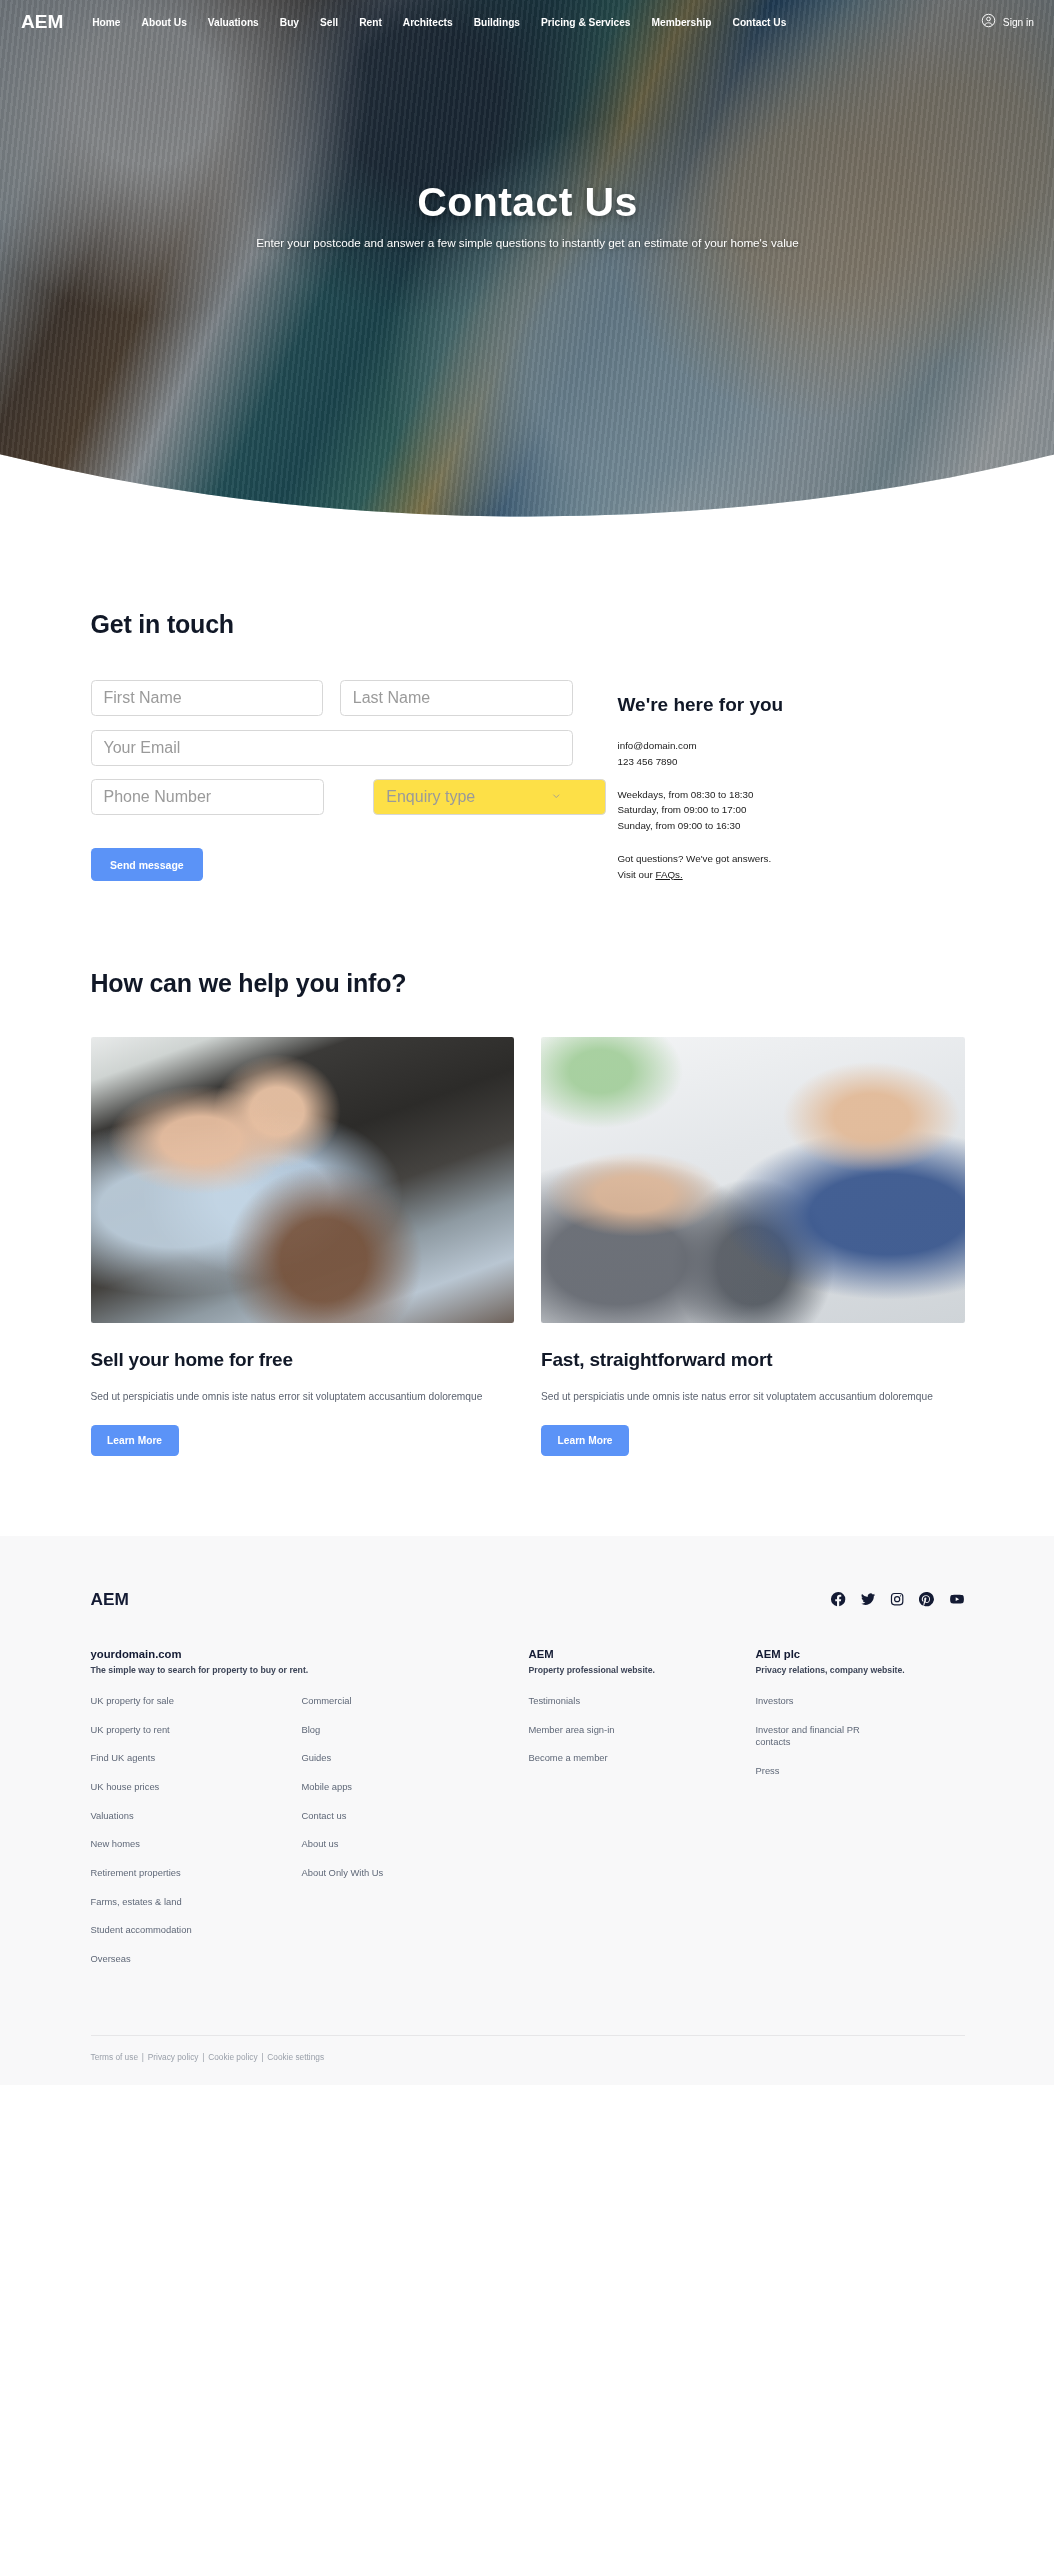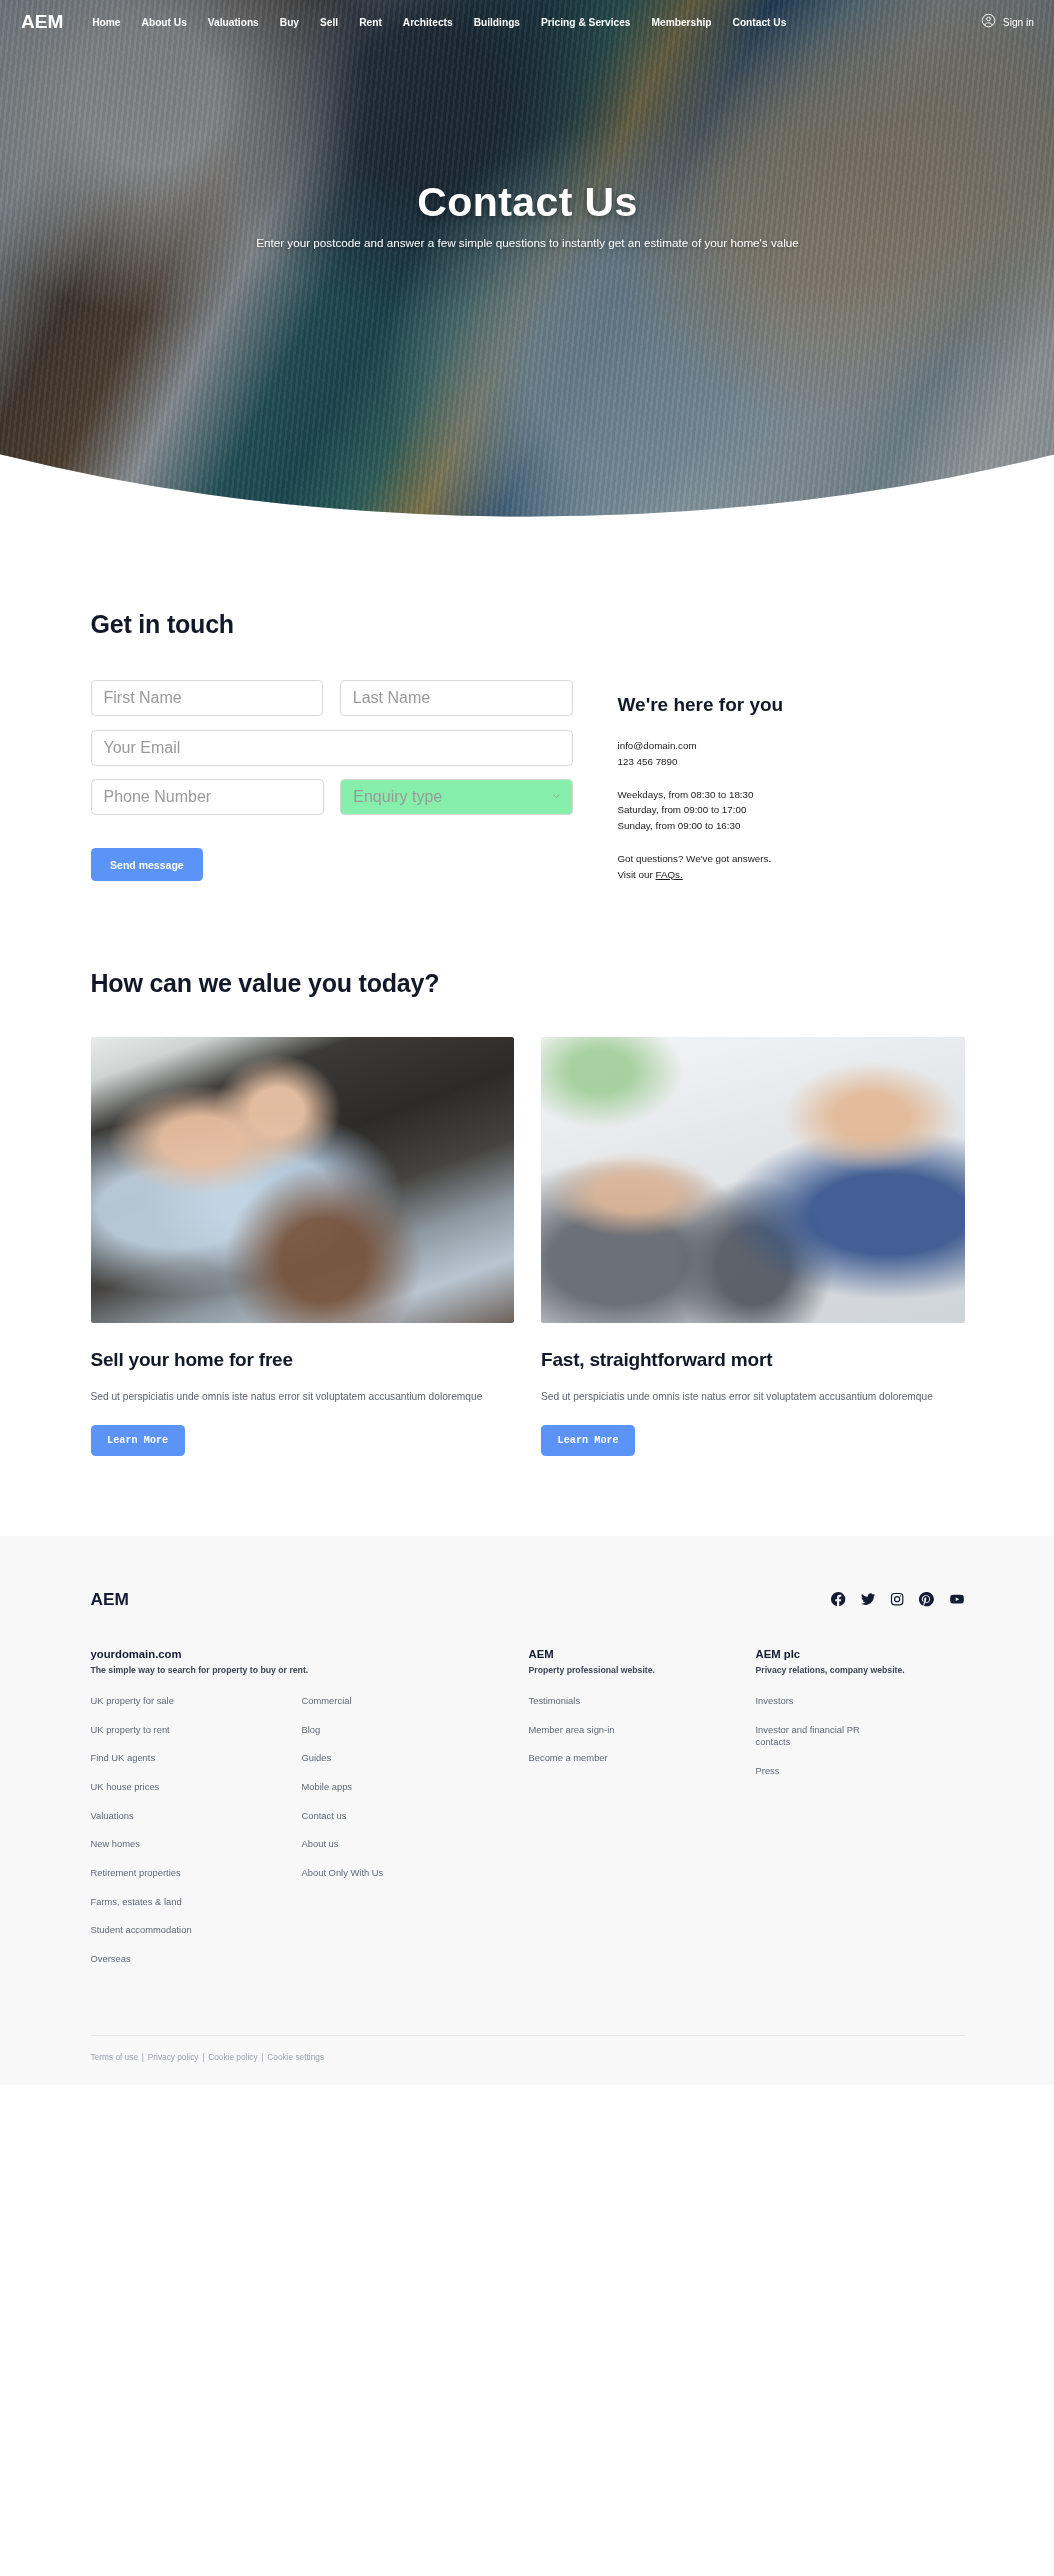--- a/index.html
+++ b/index.html
@@ -142,21 +142,21 @@
     font-size: 16px;
     color: #333;
     padding: 0 12px;
     width: 100%;
     outline: none;
   }
   .field::placeholder { color: #9a9a9a; }
   .half { width: 50%; }
   .full { width: 100%; }
   .select-wrap { position: relative; width: 50%; }
-  .select-wrap .field { width: 100%; padding-right: 27px; appearance: none; -webkit-appearance: none; background: #86efac; }
+  .select-wrap .field { width: 100%; padding-right: 27px; appearance: none; -webkit-appearance: none; background: #fde047; margin-left: 33px; }
   .chev {
     position: absolute;
     right: 11.3px; top: 50%;
     transform: translateY(-50%);
     pointer-events: none;
     color: #9a9a9a;
   }
   .textarea {
     height: 90px;
     padding: 10.5px 12px;
@@ -246,21 +246,21 @@
     color: #5c6370;
     max-width: 392px;
   }
   .btn-learn {
     margin-top: 19.6px;
     display: inline-block;
     background: #5b93f7;
     color: #ffffff;
     border: none;
     border-radius: 4.5px;
-    font-family: Liberation Mono, monospace;
+    font-family: Liberation Sans, sans-serif;
     font-size: 10.2px;
     font-weight: 700;
     padding: 9.8px 16.6px;
     cursor: pointer;
   }
 
   
   .footer {
     background: #f8f8f9;
     padding: 53px 0 22.6px 0;
@@ -412,21 +412,21 @@
         <div class="info-block">
           <div>Got questions? We've got answers.</div>
           <div><span>Visit our </span><a class="info-link">FAQs.</a></div>
         </div>
       </div>
 
     </div>
   </div>
 
   <div class="container help">
-    <h2 class="section-title">How can we value you today?</h2>
+    <h2 class="section-title">How can we help you info?</h2>
 
     <div class="cards">
 
       <div class="card">
         <div class="card-img card-img-a"></div>
         <div class="card-title">Sell your home for free</div>
         <div class="card-text">Sed ut perspiciatis unde omnis iste natus error sit voluptatem accusantium doloremque</div>
         <button class="btn-learn">Learn More</button>
       </div>
 

